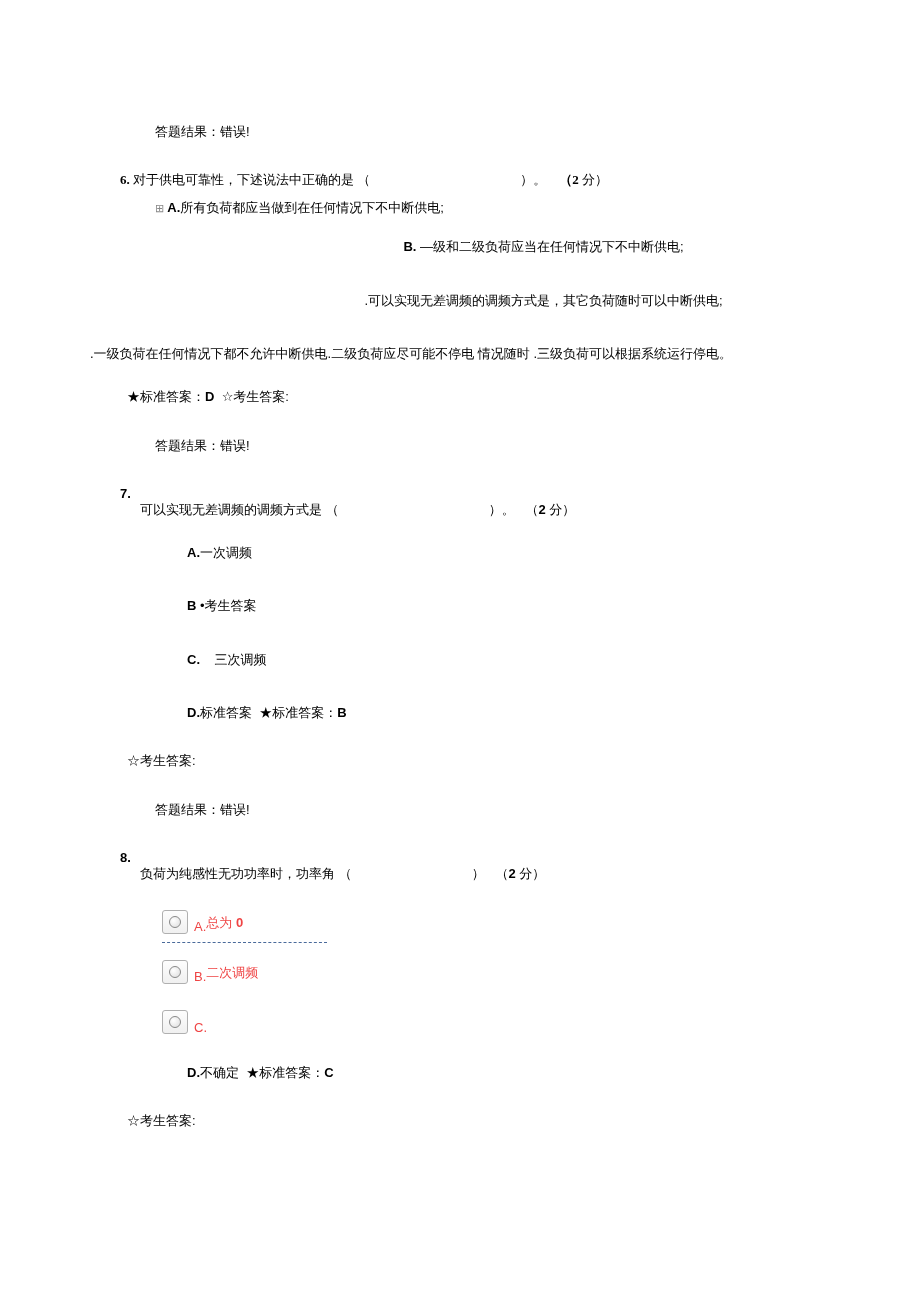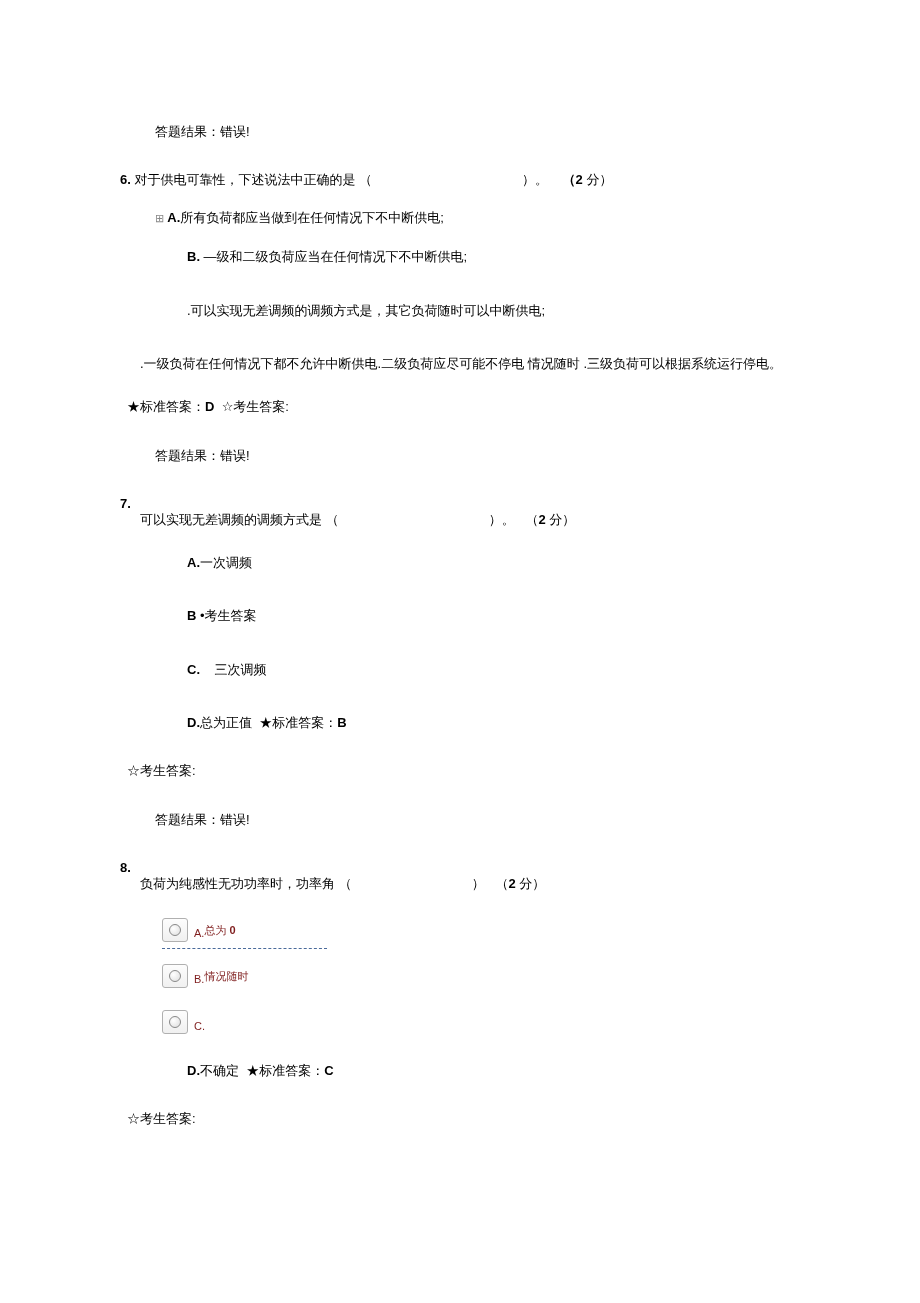--- a/index.html
+++ b/index.html
@@ -16,21 +16,22 @@
       line-height: 1.8;
       width: 920px;
     }
     .result-line {
       margin-left: 135px;
       margin-bottom: 25px;
       margin-top: 10px;
     }
     .q-header {
       margin-left: 100px;
-      margin-bottom: 14px;
+      margin-bottom: 4px;
+      font-family: Liberation Serif, serif;
     }
     .q-num {
       font-weight: bold;
       display: inline;
     }
     .q-stem {
       display: inline;
     }
     .score {
       font-weight: bold;
@@ -39,23 +40,24 @@
     .option-a-inline {
       margin-left: 135px;
       margin-bottom: 16px;
     }
     .option-label-bold {
       font-weight: bold;
     }
     .option-block {
       margin-left: 167px;
       margin-bottom: 30px;
+      text-align: center;
     }
     .option-block-wide {
-      margin-left: 120px;
+      margin-left: 70px;
       margin-right: 100px;
       margin-bottom: 20px;
       text-align: justify;
     }
     .answer-line {
       margin-left: 107px;
       margin-bottom: 25px;
     }
     .q7-num {
       font-weight: bold;
@@ -99,22 +101,22 @@
       flex-shrink: 0;
     }
     .radio-circle {
       width: 12px;
       height: 12px;
       border: 1px solid #888;
       border-radius: 50%;
       background: radial-gradient(circle at 35% 35%, #fff, #ddd);
     }
     .radio-label {
-      font-size: 11px;
-      color: #7f1d1d;
+      font-size: 13px;
+      color: #ef4444;
       padding-top: 6px;
     }
     .radio-label .lbl-letter {
       vertical-align: sub;
     }
     .blank-space {
       display: inline-block;
       width: 150px;
     }
     .blank-space-sm {
@@ -164,21 +166,21 @@
 <div class="option-q7">
   <span class="option-label-bold">A.</span><span>一次调频</span>
 </div>
 <div class="option-q7">
   <span class="option-label-bold">B</span><span> •考生答案</span>
 </div>
 <div class="option-q7">
   <span class="option-label-bold">C.</span>&nbsp;&nbsp;&nbsp;&nbsp;<span>三次调频</span>
 </div>
 <div class="option-d-inline">
-  <span class="option-label-bold">D.</span><span>总为正值</span>
+  <span class="option-label-bold">D.</span><span>标准答案</span>
   &nbsp;<span>★标准答案：</span><span class="option-label-bold">B</span>
 </div>
 <div class="answer-line">
   <span>☆考生答案:</span>
 </div>
 <div class="result-line">
   <span>答题结果：</span><span>错误!</span>
 </div>
 
 <div class="q7-num">8.</div>
@@ -195,21 +197,21 @@
   <div class="radio-label">
     <span class="lbl-letter">A.</span><span>总为</span> <span class="option-label-bold">0</span>
   </div>
 </div>
 
 <div class="radio-row" style="margin-bottom:18px;">
   <div class="radio-box">
       <div class="radio-circle"></div>
     </div>
   <div class="radio-label">
-    <span class="lbl-letter">B.</span><span>情况随时</span>
+    <span class="lbl-letter">B.</span><span>二次调频</span>
   </div>
 </div>
 
 <div class="radio-row" style="margin-bottom:22px;">
   <div class="radio-box">
       <div class="radio-circle"></div>
     </div>
   <div class="radio-label">
     <span class="lbl-letter">C.</span>
   </div>

